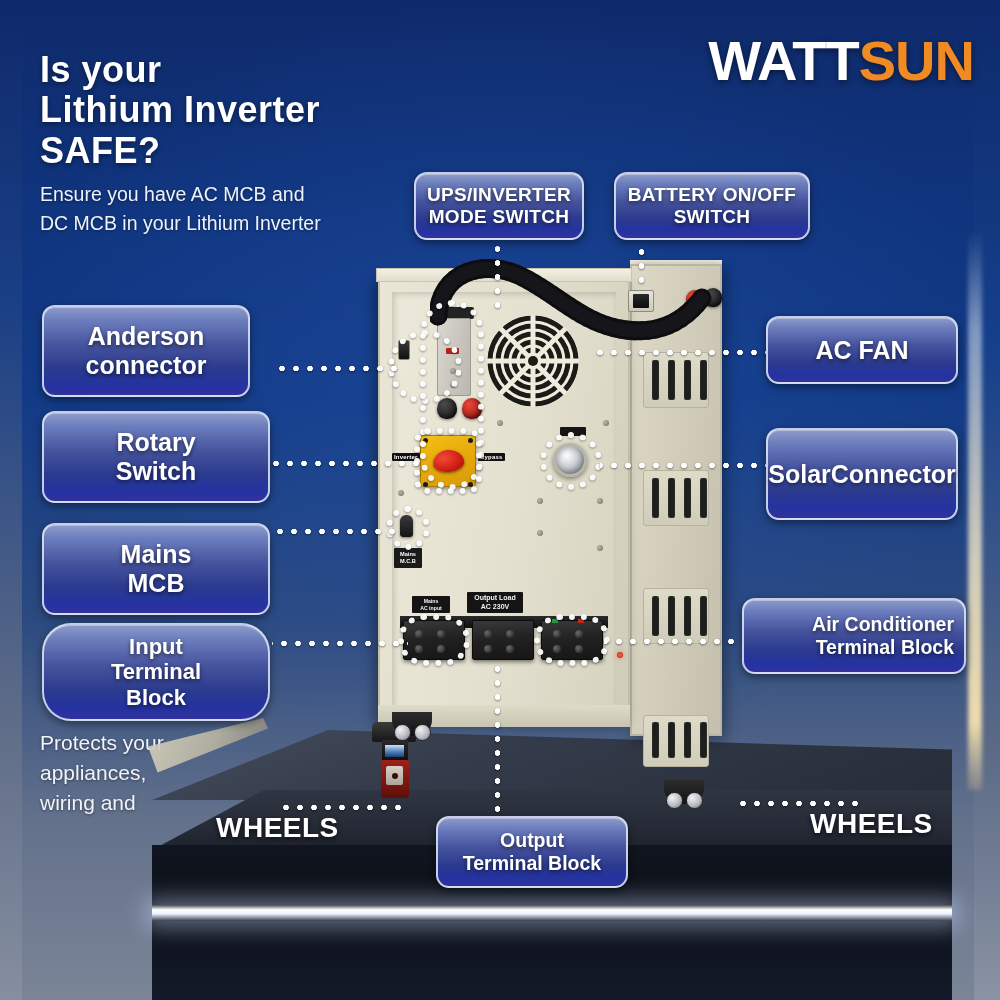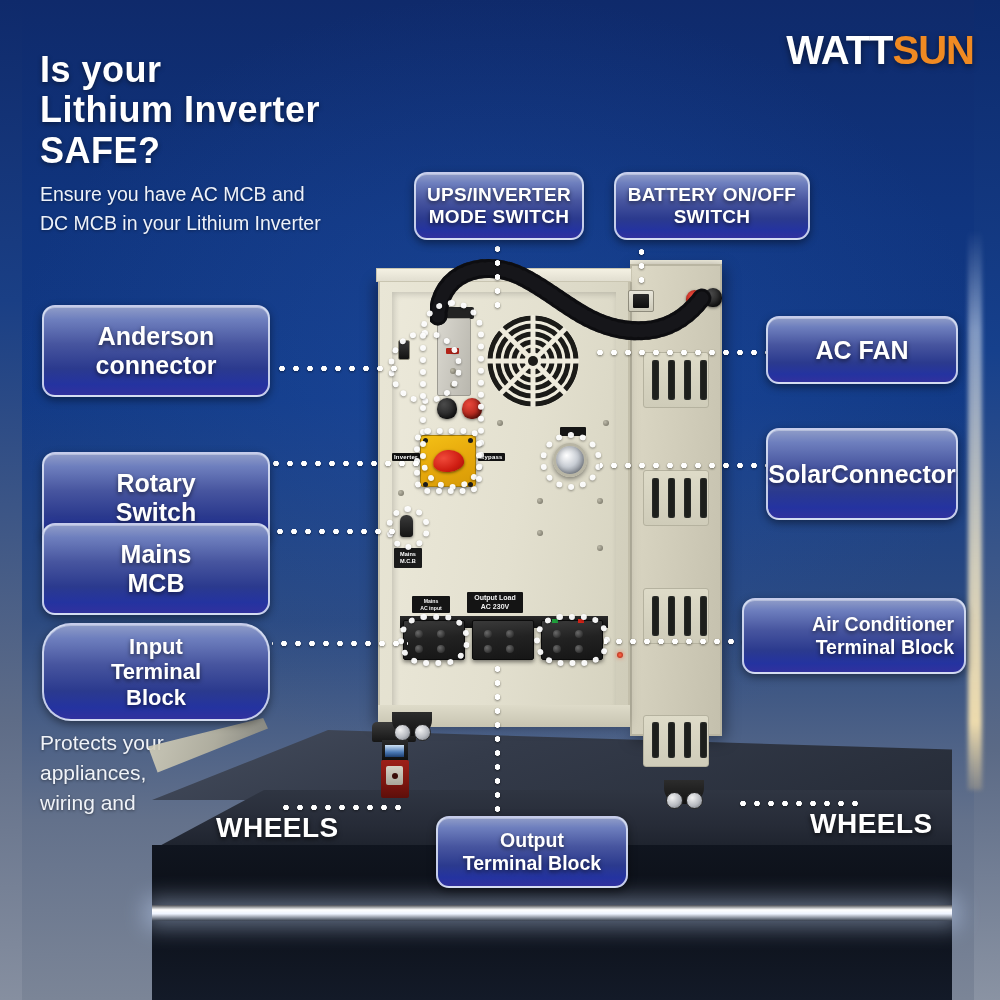--- a/index.html
+++ b/index.html
@@ -39,21 +39,21 @@
   .subhead{
     position:absolute;left:40px;top:180px;width:400px;
     color:#eef2fa;font-size:19.5px;line-height:1.48;font-weight:400;
     text-shadow:0 1px 3px rgba(0,0,0,.4);
   }
   .subhead span{display:block;}
 
   
   .logo{
     position:absolute;right:26px;top:28px;
-    font-size:40px;font-weight:bold;letter-spacing:-1px;
+    font-size:56px;font-weight:bold;letter-spacing:-1px;
     text-shadow:0 2px 6px rgba(0,0,0,.5);
     text-align:center;
   }
   .logo .watt{color:#ffffff;}
   .logo .sun{color:#f08a22;}
 
   
   .footcopy{
     position:absolute;left:40px;top:728px;width:190px;
     color:#f0f3f8;font-size:21px;line-height:1.42;
@@ -549,26 +549,26 @@
   <div class="pill caps" style="left:414px;top:172px;width:170px;height:68px;flex-direction:column;">
     <span>UPS/INVERTER</span>
     <span>MODE SWITCH</span>
   </div>
 
   <div class="pill caps" style="left:614px;top:172px;width:196px;height:68px;flex-direction:column;">
     <span>BATTERY ON/OFF</span>
     <span>SWITCH</span>
   </div>
 
-  <div class="pill mixed" style="left:42px;top:305px;width:228px;height:92px;flex-direction:column;text-align:right;">
+  <div class="pill mixed" style="left:42px;top:305px;width:208px;height:92px;flex-direction:column;text-align:right;">
     <span>Anderson</span>
     <span>connector</span>
   </div>
 
-  <div class="pill mixed" style="left:42px;top:411px;width:228px;height:92px;flex-direction:column;margin-top:41px;">
+  <div class="pill mixed" style="left:42px;top:411px;width:228px;height:92px;flex-direction:column;">
     <span>Rotary</span>
     <span>Switch</span>
   </div>
 
   <div class="pill mixed" style="left:42px;top:523px;width:228px;height:92px;flex-direction:column;">
     <span>Mains</span>
     <span>MCB</span>
   </div>
 
   <div class="pill mixed sm" style="left:42px;top:623px;width:228px;height:98px;flex-direction:column;border-radius:29px;">

